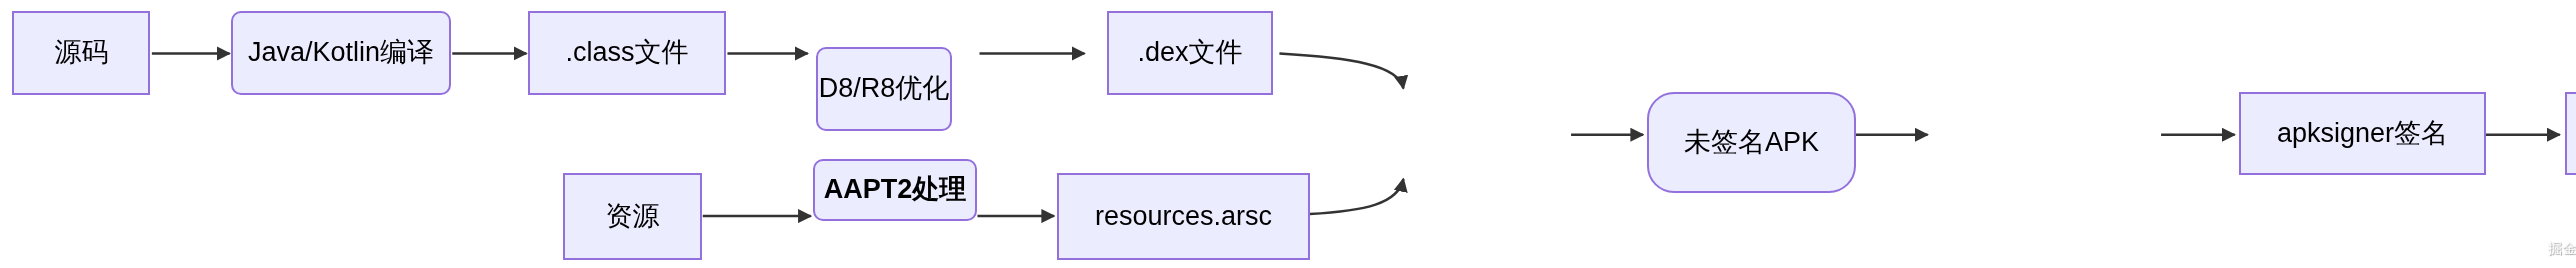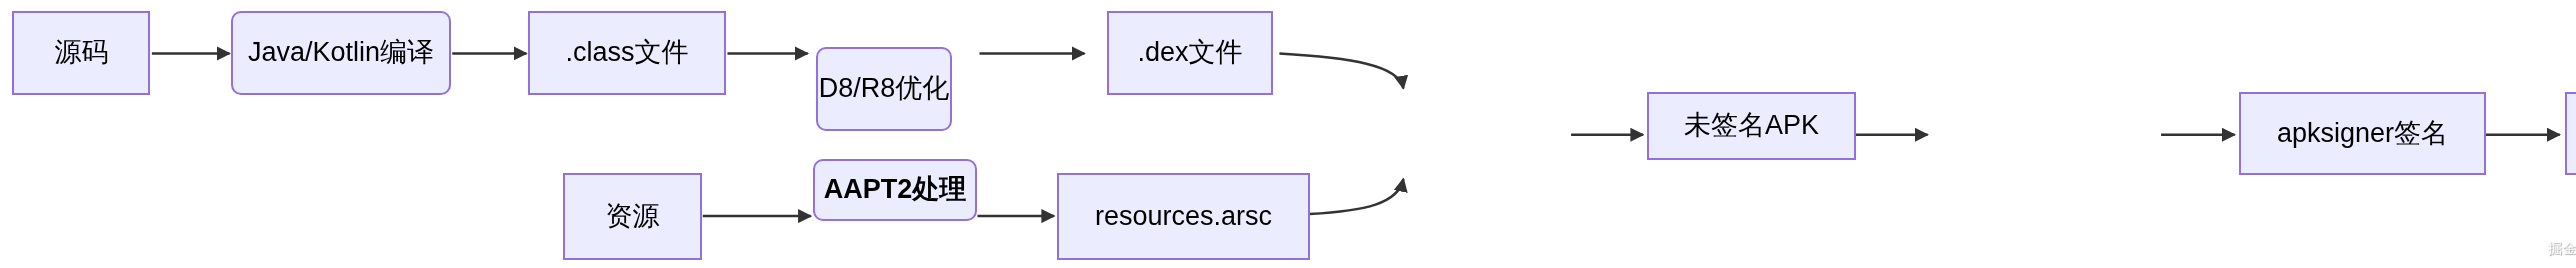--- a/index.html
+++ b/index.html
@@ -93,21 +93,21 @@
 
   <div class="node rounded" style="left:816px; top:11.3px; width:136px; height:84px;margin-top:36px;">
     <span>D8/R8优化</span>
   </div>
 
   <div class="node" style="left:1087px; top:11.3px; width:166px; height:84px;margin-left:20px;">
     <span>.dex文件</span>
   </div>
 
 
-  <div class="node" style="left:1647px; top:92px; width:209px; height:68px;">
+  <div class="node" style="left:1647px; top:92px; width:209px; height:101px;border-radius:27px;">
     <span>未签名APK</span>
   </div>
 
 
   <div class="node" style="left:2239px; top:92px; width:247px; height:83px;">
     <span>apksigner签名</span>
   </div>
 
   <div class="node" style="left:2565px; top:92px; width:187px; height:83px;">
     

